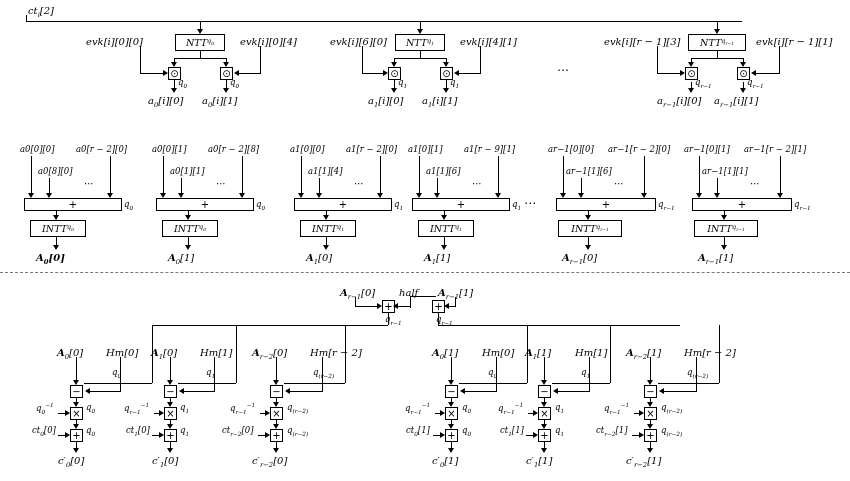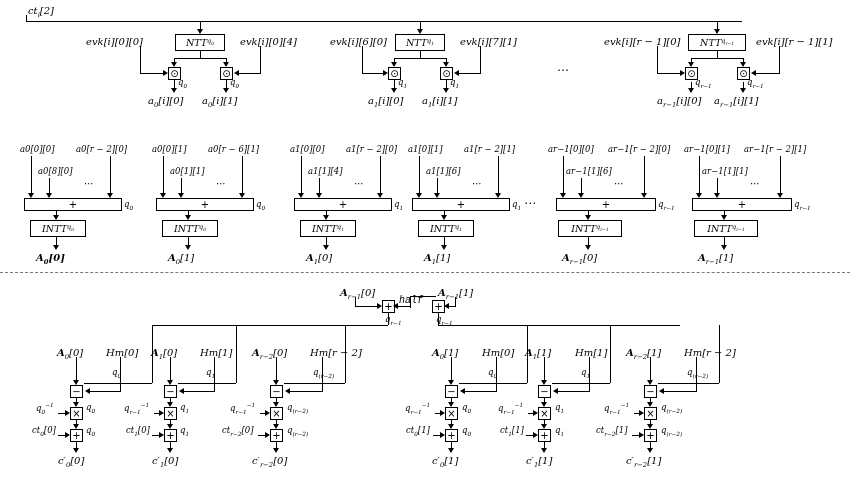--- a/index.html
+++ b/index.html
@@ -101,21 +101,21 @@
   <div class="vline" style="left:226px;top:80px;height:10px;"></div>
   <div class="arrowdown" style="left:171px;top:88px;"></div>
   <div class="arrowdown" style="left:223px;top:88px;"></div>
   <div class="lbl" style="left:148px;top:96px;">a<sub>0</sub>[i][0]</div>
   <div class="lbl" style="left:202px;top:96px;">a<sub>0</sub>[i][1]</div>
 
   <div class="vline" style="left:420px;top:21px;height:10px;"></div>
   <div class="arrowdown" style="left:417px;top:29px;"></div>
   <div class="box" style="left:395px;top:34px;width:50px;height:17px;">NTT<sub>q<sub>1</sub></sub></div>
   <div class="lbl" style="left:330px;top:37px;">evk[i][6][0]</div>
-  <div class="lbl" style="left:460px;top:37px;">evk[i][7][1]</div>
+  <div class="lbl" style="left:460px;top:37px;">evk[i][4][1]</div>
   <div class="vline" style="left:420px;top:51px;height:7px;"></div>
   <div class="hline" style="left:394px;top:58px;width:52px;"></div>
   <div class="vline" style="left:394px;top:58px;height:6px;"></div>
   <div class="vline" style="left:446px;top:58px;height:6px;"></div>
   <div class="arrowdown" style="left:391px;top:62px;"></div>
   <div class="arrowdown" style="left:443px;top:62px;"></div>
   <div class="op" style="left:388px;top:67px;">⊙</div>
   <div class="op" style="left:440px;top:67px;">⊙</div>
   <div class="hline" style="left:362px;top:73px;width:24px;"></div>
   <div class="arrowright" style="left:383px;top:70px;"></div>
@@ -130,21 +130,21 @@
   <div class="arrowdown" style="left:391px;top:88px;"></div>
   <div class="arrowdown" style="left:443px;top:88px;"></div>
   <div class="lbl" style="left:368px;top:96px;">a<sub>1</sub>[i][0]</div>
   <div class="lbl" style="left:422px;top:96px;">a<sub>1</sub>[i][1]</div>
 
   <div class="dots" style="left:557px;top:60px;">…</div>
 
   <div class="vline" style="left:717px;top:21px;height:10px;"></div>
   <div class="arrowdown" style="left:714px;top:29px;"></div>
   <div class="box" style="left:688px;top:34px;width:58px;height:17px;">NTT<sub>q<sub>r−1</sub></sub></div>
-  <div class="lbl" style="left:604px;top:37px;">evk[i][r − 1][0]</div>
+  <div class="lbl" style="left:604px;top:37px;">evk[i][r − 1][3]</div>
   <div class="lbl" style="left:756px;top:37px;">evk[i][r − 1][1]</div>
   <div class="vline" style="left:717px;top:51px;height:7px;"></div>
   <div class="hline" style="left:691px;top:58px;width:52px;"></div>
   <div class="vline" style="left:691px;top:58px;height:6px;"></div>
   <div class="vline" style="left:743px;top:58px;height:6px;"></div>
   <div class="arrowdown" style="left:688px;top:62px;"></div>
   <div class="arrowdown" style="left:740px;top:62px;"></div>
   <div class="op" style="left:685px;top:67px;">⊙</div>
   <div class="op" style="left:737px;top:67px;">⊙</div>
   <div class="hline" style="left:657px;top:73px;width:26px;"></div>
@@ -175,21 +175,21 @@
   <div class="sumbar" style="left:24px;top:198px;width:98px;">+</div>
   <div class="lbl sm" style="left:124px;top:200px;">q<sub>0</sub></div>
   <div class="vline" style="left:56px;top:211px;height:8px;"></div>
   <div class="arrowdown" style="left:53px;top:215px;"></div>
   <div class="box" style="left:30px;top:220px;width:56px;height:17px;">INTT<sub>q<sub>0</sub></sub></div>
   <div class="vline" style="left:56px;top:237px;height:10px;"></div>
   <div class="arrowdown" style="left:53px;top:245px;"></div>
   <div class="lbl" style="left:36px;top:253px;font-weight:bold;"><b>A</b><sub>0</sub>[0]</div>
 
   <div class="lbl sm" style="left:152px;top:145px;">a0[0][1]</div>
-  <div class="lbl sm" style="left:208px;top:145px;">a0[r − 6][1]</div>
+  <div class="lbl sm" style="left:208px;top:145px;">a0[r − 2][8]</div>
   <div class="lbl sm" style="left:170px;top:167px;">a0[1][1]</div>
   <div class="dots" style="left:216px;top:178px;font-size:10px;">⋯</div>
   <div class="vline" style="left:163px;top:156px;height:40px;"></div>
   <div class="vline" style="left:181px;top:178px;height:18px;"></div>
   <div class="vline" style="left:242px;top:156px;height:40px;"></div>
   <div class="arrowdown" style="left:160px;top:193px;"></div>
   <div class="arrowdown" style="left:178px;top:193px;"></div>
   <div class="arrowdown" style="left:239px;top:193px;"></div>
   <div class="sumbar" style="left:156px;top:198px;width:98px;">+</div>
   <div class="lbl sm" style="left:256px;top:200px;">q<sub>0</sub></div>
@@ -213,21 +213,21 @@
   <div class="sumbar" style="left:294px;top:198px;width:98px;">+</div>
   <div class="lbl sm" style="left:394px;top:200px;">q<sub>1</sub></div>
   <div class="vline" style="left:326px;top:211px;height:8px;"></div>
   <div class="arrowdown" style="left:323px;top:215px;"></div>
   <div class="box" style="left:300px;top:220px;width:56px;height:17px;">INTT<sub>q<sub>1</sub></sub></div>
   <div class="vline" style="left:326px;top:237px;height:10px;"></div>
   <div class="arrowdown" style="left:323px;top:245px;"></div>
   <div class="lbl" style="left:306px;top:253px;"><b>A</b><sub>1</sub>[0]</div>
 
   <div class="lbl sm" style="left:408px;top:145px;">a1[0][1]</div>
-  <div class="lbl sm" style="left:464px;top:145px;">a1[r − 2][1]</div>
+  <div class="lbl sm" style="left:464px;top:145px;">a1[r − 9][1]</div>
   <div class="lbl sm" style="left:426px;top:167px;">a1[1][6]</div>
   <div class="dots" style="left:472px;top:178px;font-size:10px;">⋯</div>
   <div class="vline" style="left:419px;top:156px;height:40px;"></div>
   <div class="vline" style="left:437px;top:178px;height:18px;"></div>
   <div class="vline" style="left:498px;top:156px;height:40px;"></div>
   <div class="arrowdown" style="left:416px;top:193px;"></div>
   <div class="arrowdown" style="left:434px;top:193px;"></div>
   <div class="arrowdown" style="left:495px;top:193px;"></div>
   <div class="sumbar" style="left:412px;top:198px;width:98px;">+</div>
   <div class="lbl sm" style="left:512px;top:200px;">q<sub>1</sub></div>
@@ -274,21 +274,21 @@
   <div class="vline" style="left:724px;top:211px;height:8px;"></div>
   <div class="arrowdown" style="left:721px;top:215px;"></div>
   <div class="box" style="left:694px;top:220px;width:64px;height:17px;">INTT<sub>q<sub>r−1</sub></sub></div>
   <div class="vline" style="left:724px;top:237px;height:10px;"></div>
   <div class="arrowdown" style="left:721px;top:245px;"></div>
   <div class="lbl" style="left:698px;top:253px;"><b>A</b><sub>r−1</sub>[1]</div>
 
   <div class="dash" style="top:272px;"></div>
 
   <div class="lbl" style="left:340px;top:288px;"><b>A</b><sub>r−1</sub>[0]</div>
-  <div class="lbl" style="left:399px;top:296px;font-family:Liberation Mono, monospace;">half</div>
+  <div class="lbl" style="left:399px;top:288px;">half</div>
   <div class="lbl" style="left:438px;top:288px;"><b>A</b><sub>r−1</sub>[1]</div>
 
   <div class="op" style="left:382px;top:300px;">+</div>
   <div class="op" style="left:432px;top:300px;">+</div>
   <div class="vline" style="left:355px;top:297px;height:9px;"></div>
   <div class="hline" style="left:355px;top:306px;width:25px;"></div>
   <div class="arrowright" style="left:377px;top:303px;"></div>
   <div class="vline" style="left:455px;top:297px;height:9px;"></div>
   <div class="hline" style="left:446px;top:306px;width:10px;"></div>
   <div class="arrowleft" style="left:444px;top:303px;"></div>

